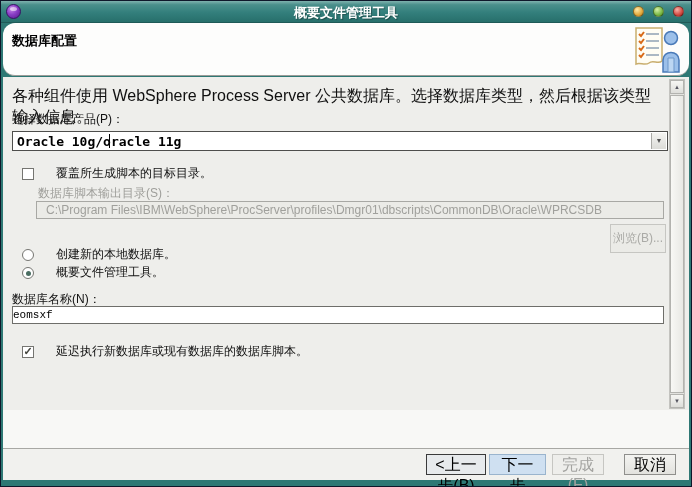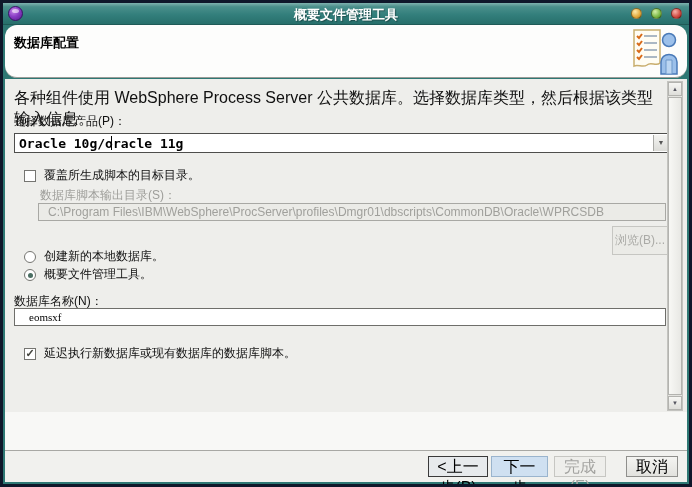--- a/index.html
+++ b/index.html
@@ -2,21 +2,21 @@
 <html><head>
 <meta charset="utf-8">
 <style>
   * { box-sizing: border-box; margin: 0; padding: 0; }
   html,body { width:692px; height:487px; }
   body { font-family: "Liberation Sans", sans-serif; }
 
   .window {
     position: relative; width: 692px; height: 487px;
     background: #2e7874;
-    border: 3px solid #0f172a;
+    border: 1px solid #0f172a;
     overflow: hidden;
   }
 
   
   .titlebar {
     position: absolute; top:0; left:0; right:0; height:22px;
     background: linear-gradient(#7fb2ae 0%, #4a8f8b 18%, #337f7c 55%, #276f6b 100%);
     border-bottom: 1px solid #1f5a57;
   }
   .title-text {
@@ -65,21 +65,21 @@
     position:absolute; left:4px; top:1px; line-height:17px;
     font-family:"DejaVu Sans Mono", monospace; font-weight:bold; font-size:13px; color:#000;
   }
   .combo-caret { position:absolute; left:96px; top:2px; width:1px; height:14px; background:#000; }
   .combo-arrow {
     position:absolute; right:1px; top:1px; width:15px; height:16px;
     background:linear-gradient(#f4f4f1,#dcdcd8); border-left:1px solid #a9a9a5;
     font-size:7px; color:#555; text-align:center; line-height:16px;
   }
 
-  .check-row, .radio-row { position:absolute; display:flex; align-items:center; gap:8px; font-size:12px; color:#101010; }
+  .check-row, .radio-row { position:absolute; display:flex; align-items:center; gap:22px; font-size:12px; color:#101010; }
   .row-override { left:19px; top:88px; }
   .row-delay   { left:19px; top:266px; }
   .checkbox {
     width:12px; height:12px; background:#fff; border:1px solid #757571;
     font-size:11px; line-height:11px; text-align:center; color:#4a4a44; font-weight:bold;
     flex:0 0 auto;
   }
   .checkbox.checked { color:#45463f; }
   .checkbox .glyph { position:relative; top:-1px; }
 
@@ -104,22 +104,22 @@
   }
   .radio.selected::after {
     content:""; position:absolute; left:3px; top:3px; width:5px; height:5px; border-radius:50%;
     background:#4a6e62;
   }
 
   .lbl-dbname { left:9px; top:214px; }
   .dbname-field {
     position:absolute; left:9px; top:229px; width:652px; height:18px;
     background:#fff; border:1px solid #6e6e6a; color:#000;
-    font-size:11px; line-height:16px; padding:0 14px;
-    font-family:Liberation Serif, serif;
+    font-size:11px; line-height:16px; padding:0 0;
+    font-family:Liberation Mono, monospace;
   }
 
   
   .scrollbar {
     position:absolute; right:4px; top:2px; width:16px; height:330px;
     background:#e3e3df; border:1px solid #c3c3bf;
   }
   .sb-btn {
     position:absolute; left:0; width:14px; height:14px;
     background:linear-gradient(#f6f6f3,#dededa); border:1px solid #b3b3af;

